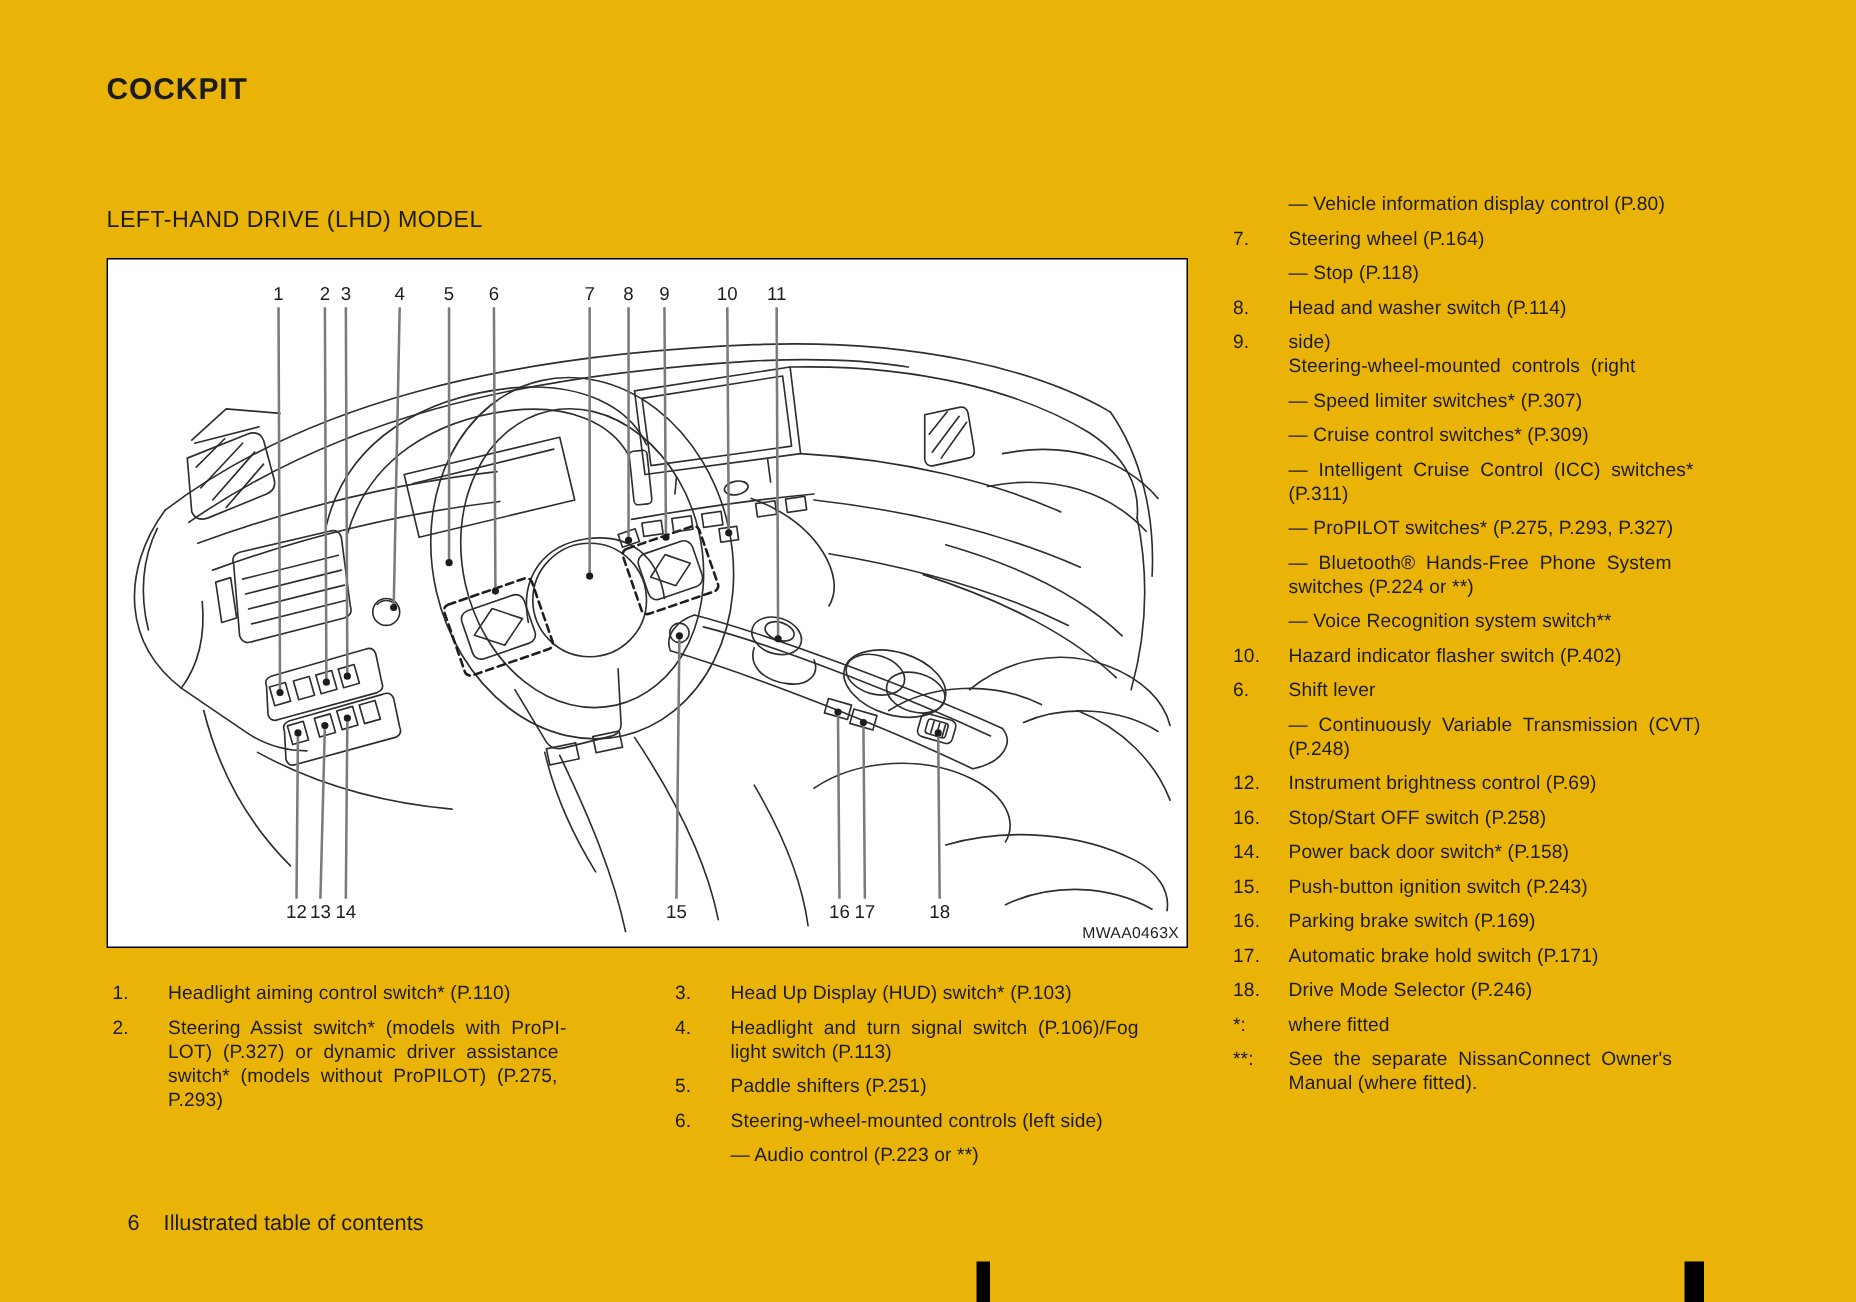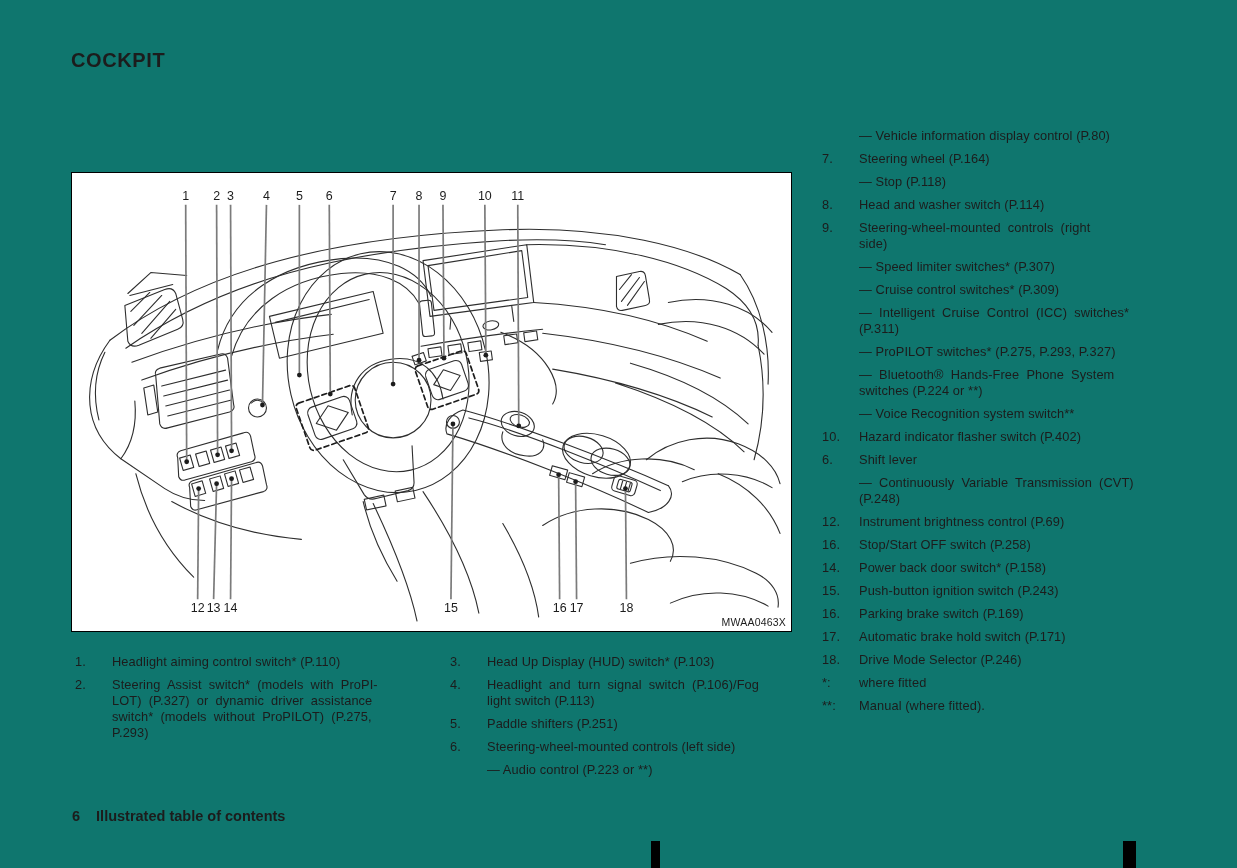--- a/index.html
+++ b/index.html
@@ -1,47 +1,48 @@
 <!DOCTYPE html>
 <html><head>
 <meta charset="utf-8">
 <style>
   html,body{margin:0;padding:0;background:#ffffff;}
-  .page{position:relative;width:1237px;height:868px;background:#0f766e;overflow:hidden;
+  .page{position:relative;width:1237px;height:868px;background:#eab308;overflow:hidden;
         font-family:"Liberation Sans",sans-serif;color:#1c1c1c;}
   .chapter-title{position:absolute;left:71px;top:49px;font-size:20px;font-weight:bold;letter-spacing:.6px;}
   .section-title{position:absolute;left:71px;top:138px;font-size:15.5px;letter-spacing:.3px;}
   .figure{position:absolute;left:71px;top:172px;width:719px;height:458px;border:1.5px solid #000;background:#fff;}
   .figure svg{position:absolute;left:0;top:0;width:100%;height:100%;}
   .figure-code{position:absolute;right:5px;bottom:3px;font-size:10.5px;letter-spacing:.2px;}
   .legend-col{position:absolute;font-size:12.8px;line-height:16px;letter-spacing:.1px;}
   .col-0{left:75px;top:654px;width:346px;}
   .col-1{left:450px;top:654px;width:343px;}
   .col-2{left:822px;top:128px;width:346px;}
   .row{display:flex;margin-bottom:7px;}
   .row .num{width:37px;flex:none;}
   .row .txt{flex:1;}
   .line.just{word-spacing:3.5px;}
-  .footer{position:absolute;left:72px;top:808px;font-size:14.5px;font-weight:bold;}
+  .footer{position:absolute;left:85px;top:808px;font-size:14.5px;font-weight:normal;}
   .footer .pnum{margin-right:16px;}
   .printmark{position:absolute;background:#000;}
   .mark-a{left:651px;top:841px;width:9px;height:27px;}
   .mark-b{left:1123px;top:841px;width:13px;height:27px;}
   .art{stroke:#2e2e2e;stroke-width:1.1;fill:none;stroke-linecap:round;stroke-linejoin:round;}
   .dashedbox{stroke:#1d1d1d;stroke-width:1.7;fill:none;stroke-dasharray:5 3.2;}
   .leader{stroke:#7b7b7b;stroke-width:1.7;}
   .dot{fill:#1c1c1c;}
   .callout-num{font-family:"Liberation Sans",sans-serif;font-size:12.5px;fill:#1c1c1c;text-anchor:middle;}
 </style>
 </head>
 <body>
 
 <div class="page">
 
   <div class="chapter-title">COCKPIT</div>
+  <div class="section-title">LEFT-HAND DRIVE (LHD) MODEL</div>
 
   <div class="figure">
     <svg viewBox="0 0 721 460" preserveAspectRatio="none">
       <g class="art">
 
         <path d="M 38,168 C 130,98 260,64 432,57 C 540,53 622,74 670,102"></path>
         <path d="M 54,176 C 152,108 268,78 430,68 C 470,66 505,67 535,72"></path>
 
         <path d="M 56,121 L 79,100 L 115,103 M 58,123 L 101,112"></path>
 
@@ -286,22 +287,22 @@
       </div>
       <div class="row">
         <div class="num">8.</div>
         <div class="txt">
           <div class="line">Head and washer switch (P.114)</div>
         </div>
       </div>
       <div class="row">
         <div class="num">9.</div>
         <div class="txt">
+          <div class="line">side)</div>
           <div class="line just">Steering-wheel-mounted controls (right</div>
-          <div class="line">side)</div>
         </div>
       </div>
       <div class="row">
         <div class="num"></div>
         <div class="txt">
           <div class="line">— Speed limiter switches* (P.307)</div>
         </div>
       </div>
       <div class="row">
         <div class="num"></div>
@@ -398,20 +399,21 @@
       </div>
       <div class="row">
         <div class="num">*:</div>
         <div class="txt">
           <div class="line">where fitted</div>
         </div>
       </div>
       <div class="row">
         <div class="num">**:</div>
         <div class="txt">
+          <div class="line just">See the separate NissanConnect Owner's</div>
           <div class="line">Manual (where fitted).</div>
         </div>
       </div>
     </div>
 
   <div class="footer">
     <span class="pnum">6</span><span>Illustrated table of contents</span>
   </div>
 
   <div class="printmark mark-a"></div>

